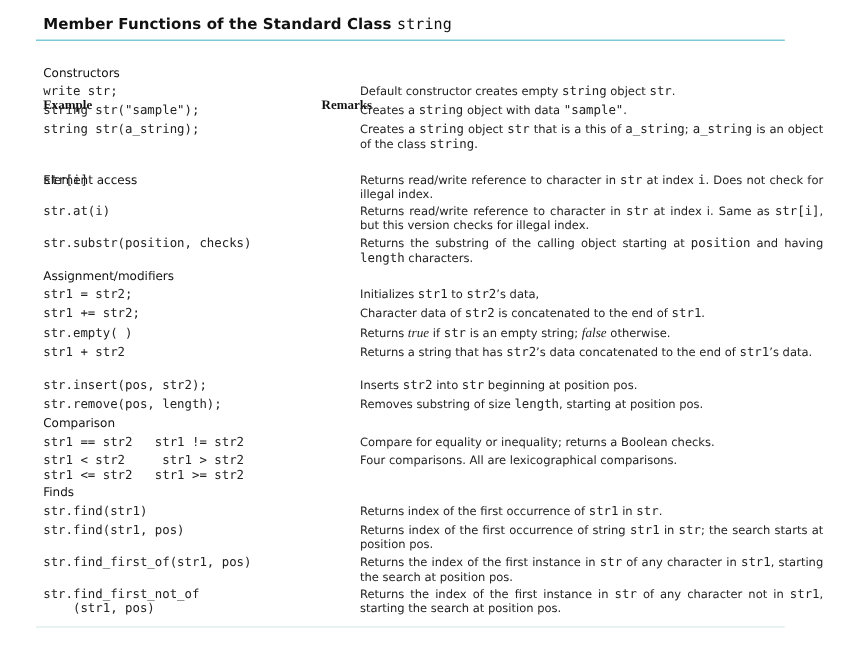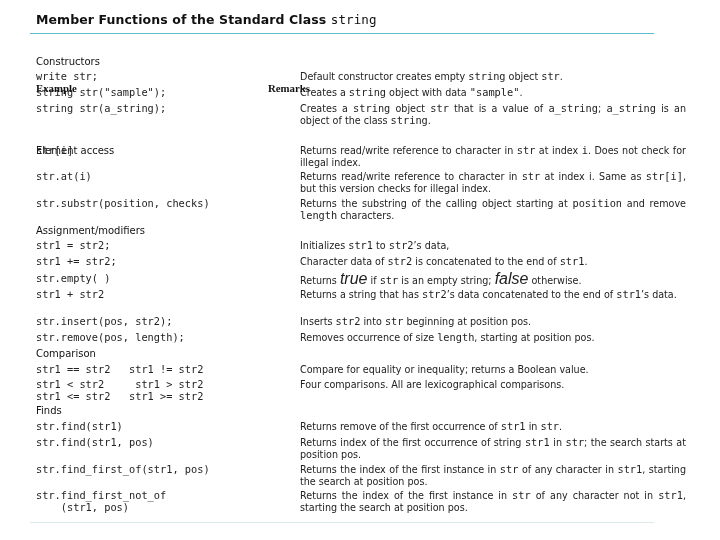--- a/index.html
+++ b/index.html
@@ -24,21 +24,21 @@
       position: absolute; left: 36px; width: 230px;
       font-family: "DejaVu Sans Mono", monospace; font-size: 10.3px; color: #222;
       line-height: 11.5px; white-space: pre;
     }
     .col-rm {
       position: absolute; left: 268px; width: 386px;
       font-family: "DejaVu Sans", sans-serif; font-size: 9.6px; color: #222;
       line-height: 11.8px; text-align: justify; margin-left: 32px;
     }
     .col-rm .code { font-family: "DejaVu Sans Mono", monospace; font-size: 10.3px; }
-    .col-rm .it { font-family: Liberation Sans, sans-serif; font-style: italic; font-size: 16px; }
+    .col-rm .it { font-family: Liberation Serif, serif; font-style: italic; font-size: 11px; }
     .hdr {
       position: absolute; font-family: Liberation Serif, serif; font-weight: bold;
       font-size: 10.8px; color: #111; white-space: nowrap; margin-top: 44px;
     }
     .section {
       position: absolute; left: 36px; font-family: "DejaVu Sans", sans-serif; font-weight: normal;
       font-size: 10px; color: #111; white-space: nowrap;
     }
   </style>
 </head>
@@ -58,34 +58,34 @@
       <div class="row" style="top: 71px;">
         <div class="col-ex">write str;</div>
         <div class="col-rm"><span>Default constructor creates empty </span><span class="code">string</span><span> object </span><span class="code">str</span><span>.</span></div>
       </div>
       <div class="row" style="top: 87px;">
         <div class="col-ex">string str("sample");</div>
         <div class="col-rm"><span>Creates a </span><span class="code">string</span><span> object with data </span><span class="code">"sample"</span><span>.</span></div>
       </div>
       <div class="row" style="top: 103px;">
         <div class="col-ex">string str(a_string);</div>
-        <div class="col-rm"><span>Creates a </span><span class="code">string</span><span> object </span><span class="code">str</span><span> that is a value of </span><span class="code">a_string</span><span>; </span><span class="code">a_string</span><span> is an object of the class </span><span class="code">string</span><span>.</span></div>
+        <div class="col-rm"><span>Creates a </span><span class="code">string</span><span> object </span><span class="code">str</span><span> that is a this of </span><span class="code">a_string</span><span>; </span><span class="code">a_string</span><span> is an object of the class </span><span class="code">string</span><span>.</span></div>
       </div>
       <div class="section" style="top: 129px; margin-top: 16px;">Element access</div>
       <div class="row" style="top: 145px;">
         <div class="col-ex">str[i]</div>
         <div class="col-rm"><span>Returns read/write reference to character in </span><span class="code">str</span><span> at index </span><span class="code">i</span><span>. Does not check for illegal index.</span></div>
       </div>
       <div class="row" style="top: 171px;">
         <div class="col-ex">str.at(i)</div>
         <div class="col-rm"><span>Returns read/write reference to character in </span><span class="code">str</span><span> at index i. Same as </span><span class="code">str[i]</span><span>, but this version checks for illegal index.</span></div>
       </div>
       <div class="row" style="top: 198px;">
         <div class="col-ex">str.substr(position, checks)</div>
-        <div class="col-rm"><span>Returns the substring of the calling object starting at </span><span class="code">position</span><span> and remove </span><span class="code">length</span><span> characters.</span></div>
+        <div class="col-rm"><span>Returns the substring of the calling object starting at </span><span class="code">position</span><span> and having </span><span class="code">length</span><span> characters.</span></div>
       </div>
       <div class="section" style="top: 225px;">Assignment/modifiers</div>
       <div class="row" style="top: 240px;">
         <div class="col-ex">str1 = str2;</div>
         <div class="col-rm"><span>Initializes </span><span class="code">str1</span><span> to </span><span class="code">str2</span><span>’s data,</span></div>
       </div>
       <div class="row" style="top: 256px;">
         <div class="col-ex">str1 += str2;</div>
         <div class="col-rm"><span>Character data of </span><span class="code">str2</span><span> is concatenated to the end of </span><span class="code">str1</span><span>.</span></div>
       </div>
@@ -96,36 +96,36 @@
       <div class="row" style="top: 289px;">
         <div class="col-ex">str1 + str2</div>
         <div class="col-rm"><span>Returns a string that has </span><span class="code">str2</span><span>’s data concatenated to the end of </span><span class="code">str1</span><span>’s data.</span></div>
       </div>
       <div class="row" style="top: 316px;">
         <div class="col-ex">str.insert(pos, str2);</div>
         <div class="col-rm"><span>Inserts </span><span class="code">str2</span><span> into </span><span class="code">str</span><span> beginning at position pos.</span></div>
       </div>
       <div class="row" style="top: 332px;">
         <div class="col-ex">str.remove(pos, length);</div>
-        <div class="col-rm"><span>Removes occurrence of size </span><span class="code">length</span><span>, starting at position pos.</span></div>
+        <div class="col-rm"><span>Removes substring of size </span><span class="code">length</span><span>, starting at position pos.</span></div>
       </div>
       <div class="section" style="top: 348px;">Comparison</div>
       <div class="row" style="top: 364px;">
         <div class="col-ex">str1 == str2   str1 != str2</div>
-        <div class="col-rm"><span>Compare for equality or inequality; returns a Boolean value.</span></div>
+        <div class="col-rm"><span>Compare for equality or inequality; returns a Boolean checks.</span></div>
       </div>
       <div class="row" style="top: 379px;">
         <div class="col-ex">str1 &lt; str2     str1 &gt; str2
 str1 &lt;= str2   str1 &gt;= str2</div>
         <div class="col-rm"><span>Four comparisons. All are lexicographical comparisons.</span></div>
       </div>
       <div class="section" style="top: 405px;">Finds</div>
       <div class="row" style="top: 421px;">
         <div class="col-ex">str.find(str1)</div>
-        <div class="col-rm"><span>Returns remove of the first occurrence of </span><span class="code">str1</span><span> in </span><span class="code">str</span><span>.</span></div>
+        <div class="col-rm"><span>Returns index of the first occurrence of </span><span class="code">str1</span><span> in </span><span class="code">str</span><span>.</span></div>
       </div>
       <div class="row" style="top: 437px;">
         <div class="col-ex">str.find(str1, pos)</div>
         <div class="col-rm"><span>Returns index of the first occurrence of string </span><span class="code">str1</span><span> in </span><span class="code">str</span><span>; the search starts at position pos.</span></div>
       </div>
       <div class="row" style="top: 464px;">
         <div class="col-ex">str.find_first_of(str1, pos)</div>
         <div class="col-rm"><span>Returns the index of the first instance in </span><span class="code">str</span><span> of any character in </span><span class="code">str1</span><span>, starting the search at position pos.</span></div>
       </div>
       <div class="row" style="top: 490px;">

